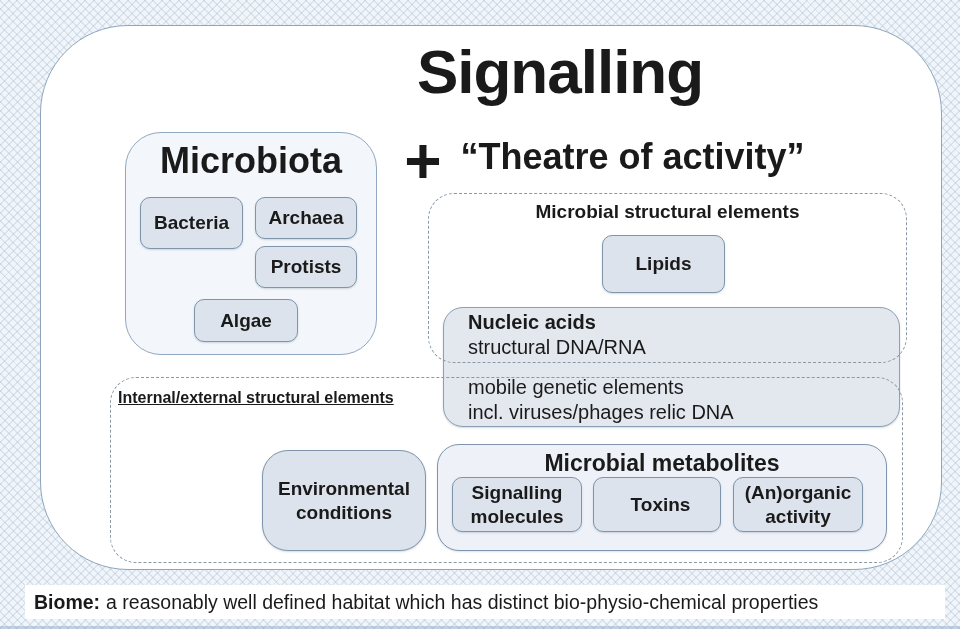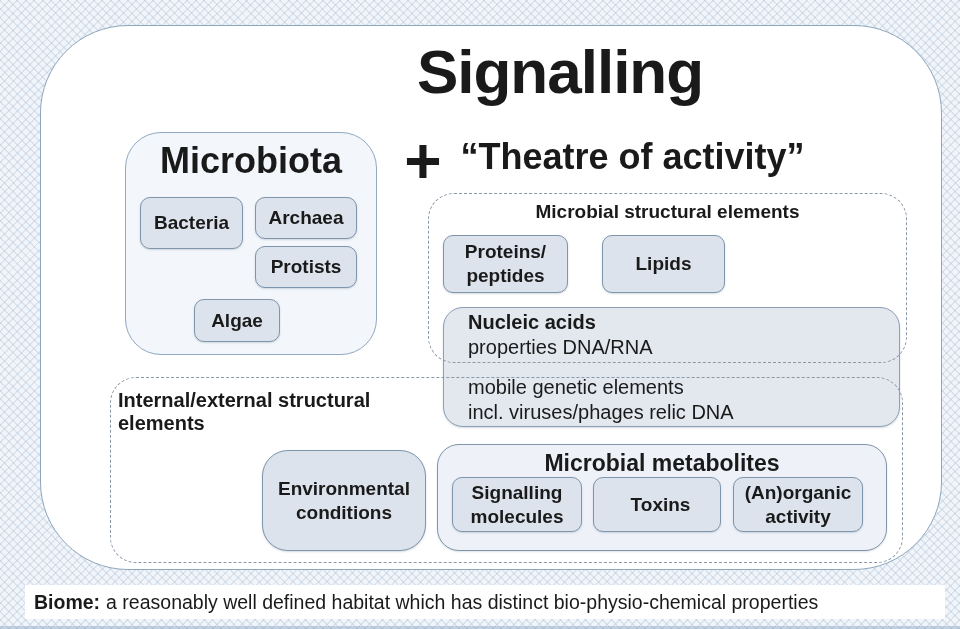--- a/index.html
+++ b/index.html
@@ -37,21 +37,21 @@
   .plus{left:396px;top:124px;width:54px;height:74px;font-size:64px;font-weight:bold;
         display:flex;align-items:center;justify-content:center;}
   .theatre{left:425px;top:136px;width:415px;text-align:center;font-size:36px;font-weight:bold;}
   .dashed-container{
     border:1.6px dashed #8b98a6;border-radius:26px;background:transparent;z-index:3;
     pointer-events:none;
   }
   .containerA{left:428px;top:193px;width:479px;height:170px;}
   .containerA-header{left:428px;top:201px;width:479px;text-align:center;font-size:19px;font-weight:bold;z-index:4;}
   .containerB{left:110px;top:377px;width:793px;height:186px;}
-  .containerB-header{left:118px;top:389px;width:330px;font-size:20px;font-weight:bold;z-index:4;}
+  .containerB-header{left:118px;top:389px;width:330px;font-size:16px;font-weight:bold;z-index:4;text-decoration:underline;}
   .nucleic-box{
     left:443px;top:307px;width:457px;height:120px;
     background:#e3e8ef;border:1.4px solid #8ba0b6;border-radius:20px;z-index:1;
     box-shadow:0 1px 2px rgba(90,110,135,.25);
   }
   .nucleic-text{left:468px;top:310px;width:420px;font-size:20px;line-height:25px;z-index:4;}
   .nucleic-text .bold{font-weight:bold;}
   .gap-top{margin-top:15px;}
   .env-box{left:262px;top:450px;width:164px;height:101px;border-radius:26px;}
   .metab-container{
@@ -74,35 +74,33 @@
 
   <div class="main-panel abs"></div>
 
   <div class="abs title">Signalling</div>
 
   <div class="abs group-solid microbiota-container"></div>
   <div class="abs microbiota-title">Microbiota</div>
   <div class="box" style="left:140px;top:197px;width:103px;height:52px;">Bacteria</div>
   <div class="box" style="left:255px;top:197px;width:102px;height:42px;">Archaea</div>
   <div class="box" style="left:255px;top:246px;width:102px;height:42px;">Protists</div>
-  <div class="box" style="left:194px;top:299px;width:86px;height:43px;">Algae</div>
+  <div class="box" style="left:194px;top:299px;width:104px;height:43px;">Algae</div>
 
   <div class="abs plus">+</div>
   <div class="abs theatre">“Theatre of activity”</div>
 
   <div class="abs dashed-container containerA"></div>
   <div class="abs containerA-header">Microbial structural elements</div>
-  <div class="box" style="left:443px;top:235px;width:125px;height:58px;">Proteins/
-peptides</div>
   <div class="box" style="left:602px;top:235px;width:123px;height:58px;">Lipids</div>
 
   <div class="abs nucleic-box"></div>
   <div class="abs nucleic-text">
     <div class="bold">Nucleic acids</div>
-    <div>properties DNA/RNA</div>
+    <div>structural DNA/RNA</div>
     <div class="gap-top">mobile genetic elements</div>
     <div>incl. viruses/phages relic DNA</div>
   </div>
 
   <div class="abs dashed-container containerB"></div>
   <div class="abs containerB-header">Internal/external structural elements</div>
   <div class="box env-box">Environmental
 conditions</div>
 
   <div class="abs metab-container"></div>

